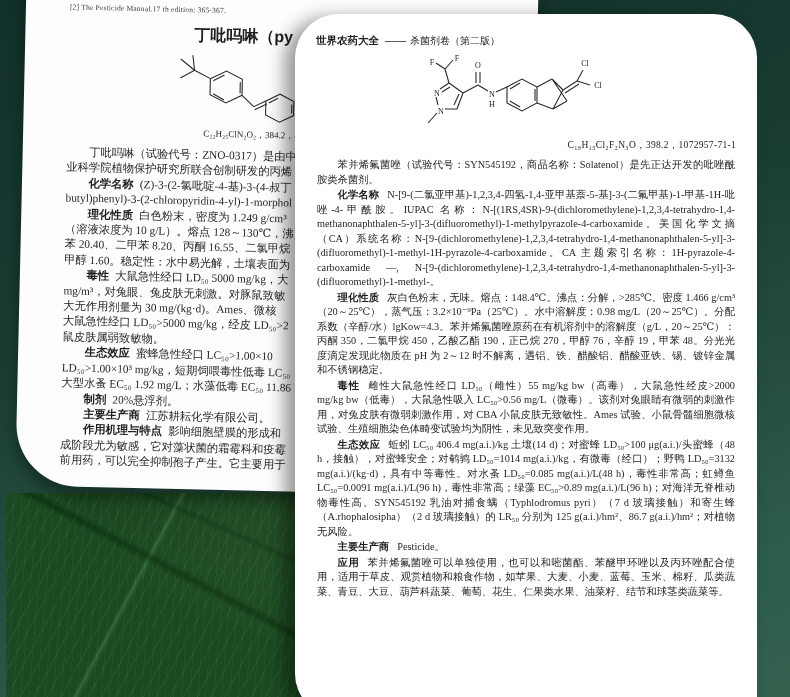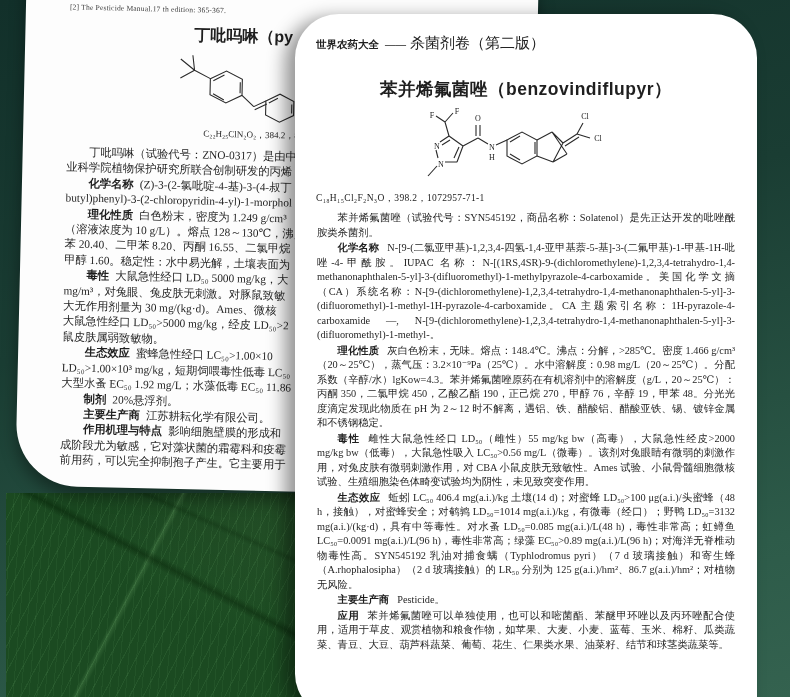--- a/index.html
+++ b/index.html
@@ -41,25 +41,25 @@
   
   .page-right{
     position:absolute;left:295px;top:14px;width:462px;height:702px;z-index:20;
     background:#ffffff;border-radius:44px 44px 0 42px;
     box-shadow:-10px 4px 18px rgba(0,0,0,0.42);
     box-sizing:border-box;padding:20px 21px 0 21px;color:#1f1f1f;
   }
   .rp-header{font-size:10.5px;white-space:nowrap;}
   .rp-book{font-family:"Liberation Sans","DejaVu Sans",sans-serif;font-weight:bold;}
   .rp-sep{font-weight:bold;margin:0 4px 0 6px;}
-  .rp-vol{font-size:15px;color:#222;text-align:center;}
+  .rp-vol{font-size:10px;color:#222;text-align:center;}
   .rp-title{margin-top:24px;text-align:center;font-family:"Liberation Sans","DejaVu Sans",sans-serif;
     font-weight:bold;font-size:17.5px;letter-spacing:.5px;}
   .structure-right{display:block;margin:6px auto 0 auto;}
-  .rp-formula{text-align:left;font-size:9.5px;letter-spacing:.3px;color:#222;margin-top:1px;}
+  .rp-formula{text-align:right;font-size:9.5px;letter-spacing:.3px;color:#222;margin-top:1px;}
   .rp-paras{margin-top:6px;font-size:10.3px;line-height:14.5px;text-align:justify;}
   .para{margin:1px;text-indent:2em;}
   .plabel{font-family:"Liberation Sans","DejaVu Sans",sans-serif;font-weight:bold;margin-right:.8em;}
   .plabel:empty{margin-right:0;}
   .page-num{position:absolute;left:27px;top:682px;font-family:"Liberation Sans","DejaVu Sans",sans-serif;
     font-size:11.5px;color:#3c3c3c;}
   svg text{font-family:"Liberation Serif","DejaVu Serif",serif;font-size:8px;fill:#222;}
 </style>
 </head>
 <body>
@@ -130,21 +130,20 @@
         <div class="lline"><span></span><b class="llabel"></b><span>前用药，可以完全抑制孢子产生。它主要用于</span></div>
       </div>
   </div>
 </div>
 
 <div class="page-right">
   <div class="rp-header">
     <span class="rp-book">世界农药大全</span><span class="rp-sep">——</span><span class="rp-vol">杀菌剂卷（第二版）</span>
   </div>
 
-  <div class="rp-title">苯并烯氟菌唑（benzovindiflupyr）</div>
 
   <svg class="structure-right" width="250" height="84" viewBox="0 0 250 84">
     <g stroke="#2a2a2a" stroke-width="1.1" fill="none">
 
       <path d="M48,29 L62,39 M62,39 L56,55 M56,55 L44,55 M37,51 L35,43 M39,35 L48,29 M41,38 L49,33"></path>
       <path d="M58,40 L53,51"></path>
 
       <path d="M36,59 L27,69"></path>
 
       <path d="M48,29 L44,15 M44,15 L35,9 M44,15 L52,6"></path>

